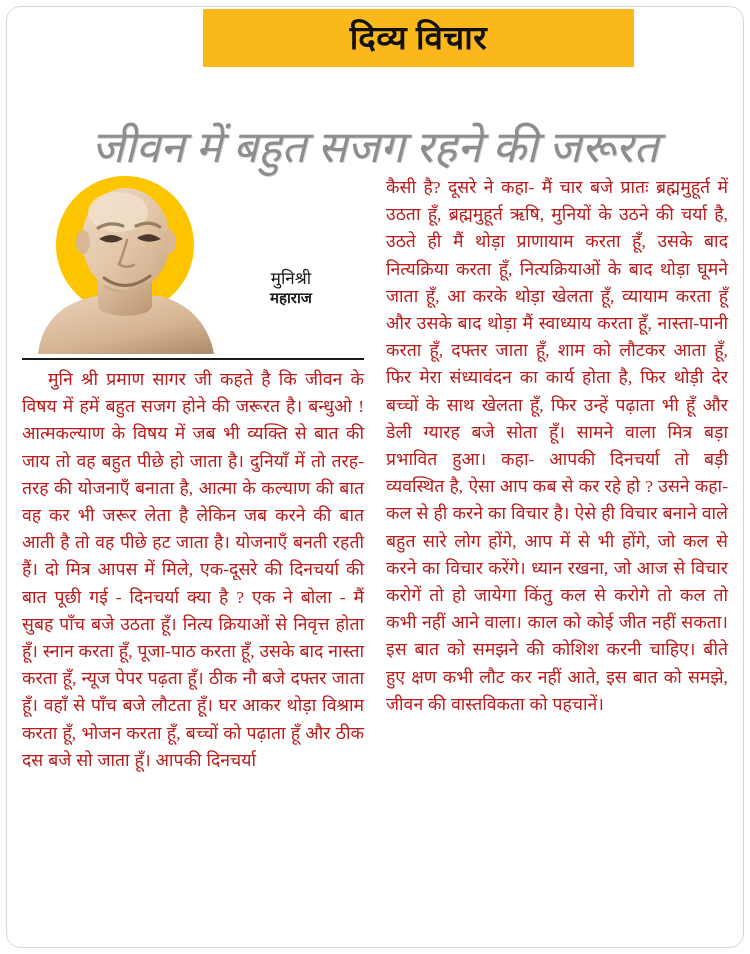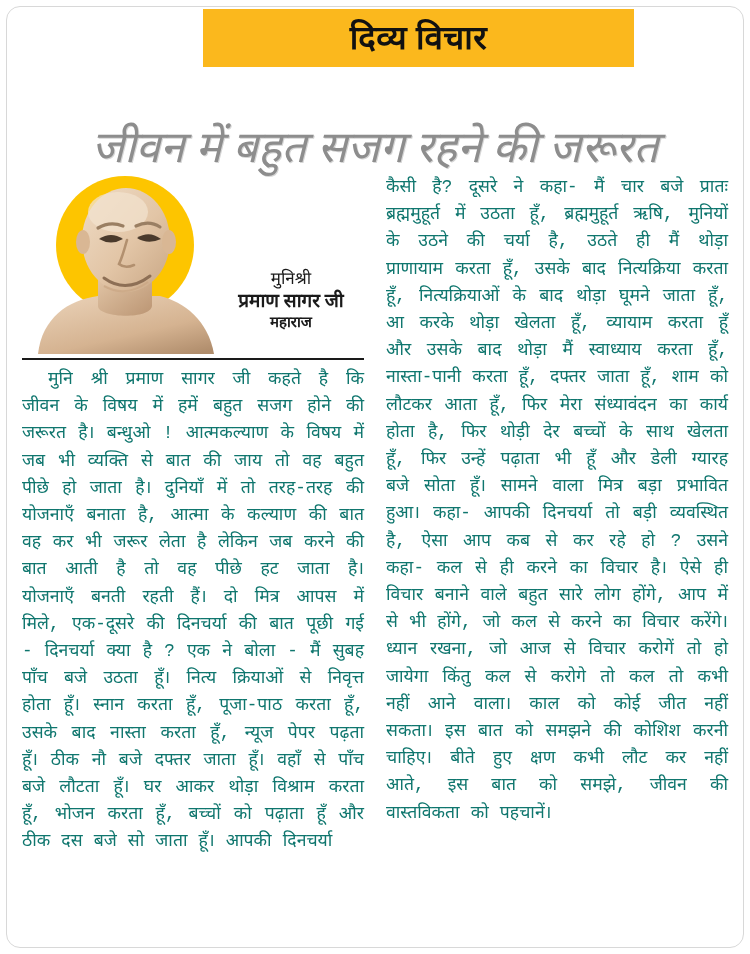--- a/index.html
+++ b/index.html
@@ -133,24 +133,24 @@
   }
 
   .rule {
     border: 0;
     border-top: 2.5px solid #1a1a1a;
     margin: 0 0 6px 0;
     width: 100%;
   }
 
   .body-text {
-    font-family: Liberation Mono, monospace;
+    font-family: Liberation Serif, serif;
     font-size: 17.6px;
     line-height: 27.2px;
-    color: #0f766e;
+    color: #b91c1c;
     text-align: justify;
     text-align-last: left;
     hyphens: none;
     word-spacing: 0.5px;
   }
   .body-text.first-para {
     text-indent: 26px;
   }
   .col-right .body-text {
     font-size: 17.6px;
@@ -214,21 +214,20 @@
 
           <path d="M95 62 q-5 18 -8 24 q6 5 15 1" stroke="#b2906f" stroke-width="2.6" fill="none" stroke-linecap="round"></path>
 
           <path d="M72 100 q22 16 46 -2" stroke="#8d6f55" stroke-width="3" fill="none" stroke-linecap="round"></path>
 
           <path d="M72 108 q22 12 44 -4" stroke="#c9a583" stroke-width="2" fill="none" opacity="0.7"></path>
         </svg>
 
         <div class="caption">
           <div class="caption-line1">मुनिश्री</div>
-          <div class="caption-line2">प्रमाण सागर जी</div>
           <div class="caption-line3">महाराज</div>
         </div>
       </div>
 
       <hr class="rule">
 
       <div class="body-text first-para">मुनि श्री प्रमाण सागर जी कहते है कि जीवन के विषय में हमें बहुत सजग होने की जरूरत है। बन्धुओ ! आत्मकल्याण के विषय में जब भी व्यक्ति से बात की जाय तो वह बहुत पीछे हो जाता है। दुनियाँ में तो तरह-तरह की योजनाएँ बनाता है, आत्मा के कल्याण की बात वह कर भी जरूर लेता है लेकिन जब करने की बात आती है तो वह पीछे हट जाता है। योजनाएँ बनती रहती हैं। दो मित्र आपस में मिले, एक-दूसरे की दिनचर्या की बात पूछी गई - दिनचर्या क्या है ? एक ने बोला - मैं सुबह पाँच बजे उठता हूँ। नित्य क्रियाओं से निवृत्त होता हूँ। स्नान करता हूँ, पूजा-पाठ करता हूँ, उसके बाद नास्ता करता हूँ, न्यूज पेपर पढ़ता हूँ। ठीक नौ बजे दफ्तर जाता हूँ। वहाँ से पाँच बजे लौटता हूँ। घर आकर थोड़ा विश्राम करता हूँ, भोजन करता हूँ, बच्चों को पढ़ाता हूँ और ठीक दस बजे सो जाता हूँ। आपकी दिनचर्या</div>
     </div>
 
     <div class="col col-right">

